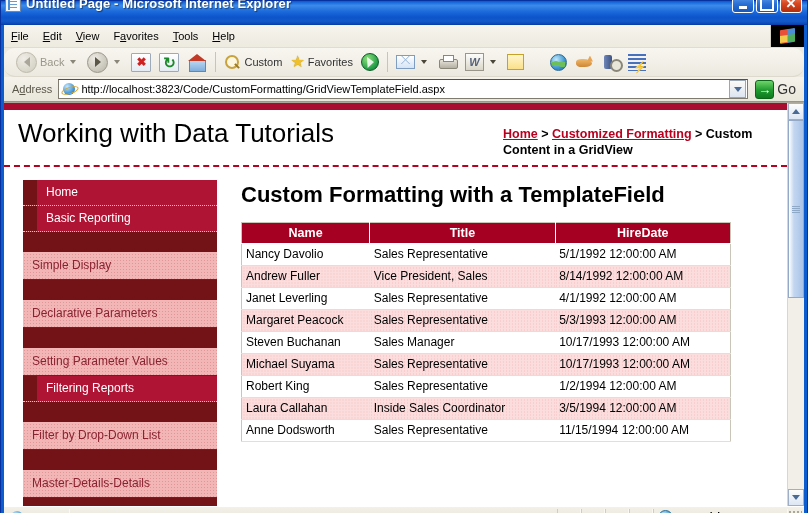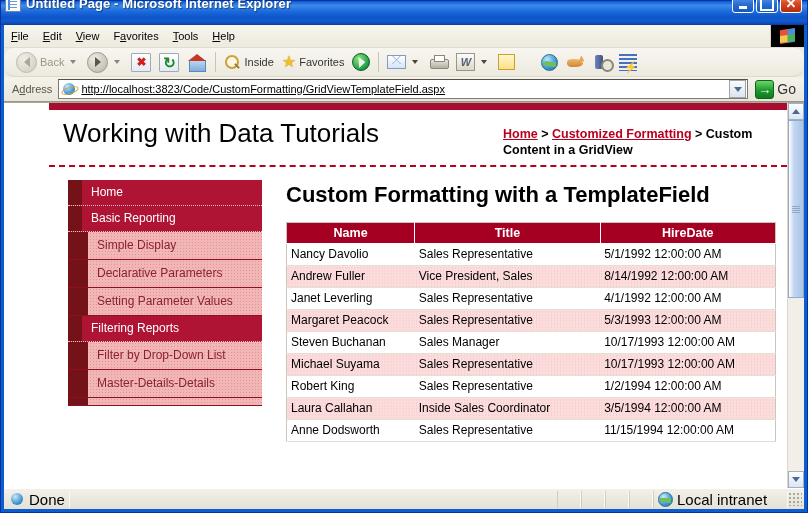--- a/index.html
+++ b/index.html
@@ -336,21 +336,20 @@
   }
   .addr-label { font-size: 11px; color: #5A5648; padding-right: 3px; }
   .addr-field {
     flex: 1 1 auto; height: 20px;
     background: #FFFFFF;
     border: 1px solid #7F7B6E;
     border-top-color: #55514A;
     display: flex; align-items: center;
     padding: 0 1px 0 2px;
     min-width: 0;
-    text-decoration: underline;
   }
   .addr-ie-ico {
     width: 16px; height: 16px; position: relative; flex: 0 0 16px;
     margin-right: 4px;
   }
   .addr-ie-ico::before {
     content: ""; position: absolute; left: 2px; top: 2px;
     width: 12px; height: 12px; border-radius: 50%;
     background: radial-gradient(circle at 35% 30%,#C4E6FB,#3C8FD0 65%,#14629E);
   }
@@ -395,21 +394,20 @@
     flex: 1 1 auto;
     background: #FFFFFF;
     display: flex;
     overflow: hidden;
     border-top: 1px solid #ABA899;
     position: relative;
   }
   .page {
     flex: 1 1 auto; overflow: hidden; position: relative;
     background: #FFFFFF;
-    padding-left: 45px;
   }
   .topband { height: 7px; background: #A80C2E; }
 
   .pagehead {
     display: flex; align-items: flex-start;
     padding: 8px 14px 0 14px;
     border-bottom: 2px dashed #B8001F;
     padding-bottom: 7px;
   }
   .site-title {
@@ -443,20 +441,21 @@
   .nav-section .lbl {
     flex: 1 1 auto; color: #FFFFFF; padding: 5px 8px 6px 9px;
     line-height: 14px;
   }
   .nav-sub {
     display: flex;
     background: #F2B6B6;
     background-image: radial-gradient(circle, rgba(214,122,122,0.55) 0.6px, transparent 0.7px);
     background-size: 3px 3px;
     border-bottom: 1px solid #8C1020;
+    flex-direction: column;
   }
   .nav-sub .bar { flex: 0 0 20px; background: #741317; }
   .nav-sub .lbl {
     flex: 1 1 auto; color: #8A2230; padding: 5px 8px 6px 9px;
     line-height: 16px;
   }
 
   
   .main {
     flex: 1 1 auto; padding: 14px 16px 0 24px; min-width: 0;
@@ -629,21 +628,21 @@
       </div>
       <div class="tb-btn">
         <span class="ico ico-refresh"></span>
       </div>
       <div class="tb-btn">
         <span class="ico-home"></span>
       </div>
       <div class="tb-sep"></div>
       <div class="tb-btn">
         <span class="ico-search"></span>
-        <span>Inside</span>
+        <span>Custom</span>
       </div>
       <div class="tb-btn">
         <span class="ico-star">★</span>
         <span>Favorites</span>
       </div>
       <div class="tb-btn">
         <span class="ico-media"></span>
       </div>
       <div class="tb-sep"></div>
       <div class="tb-btn">

